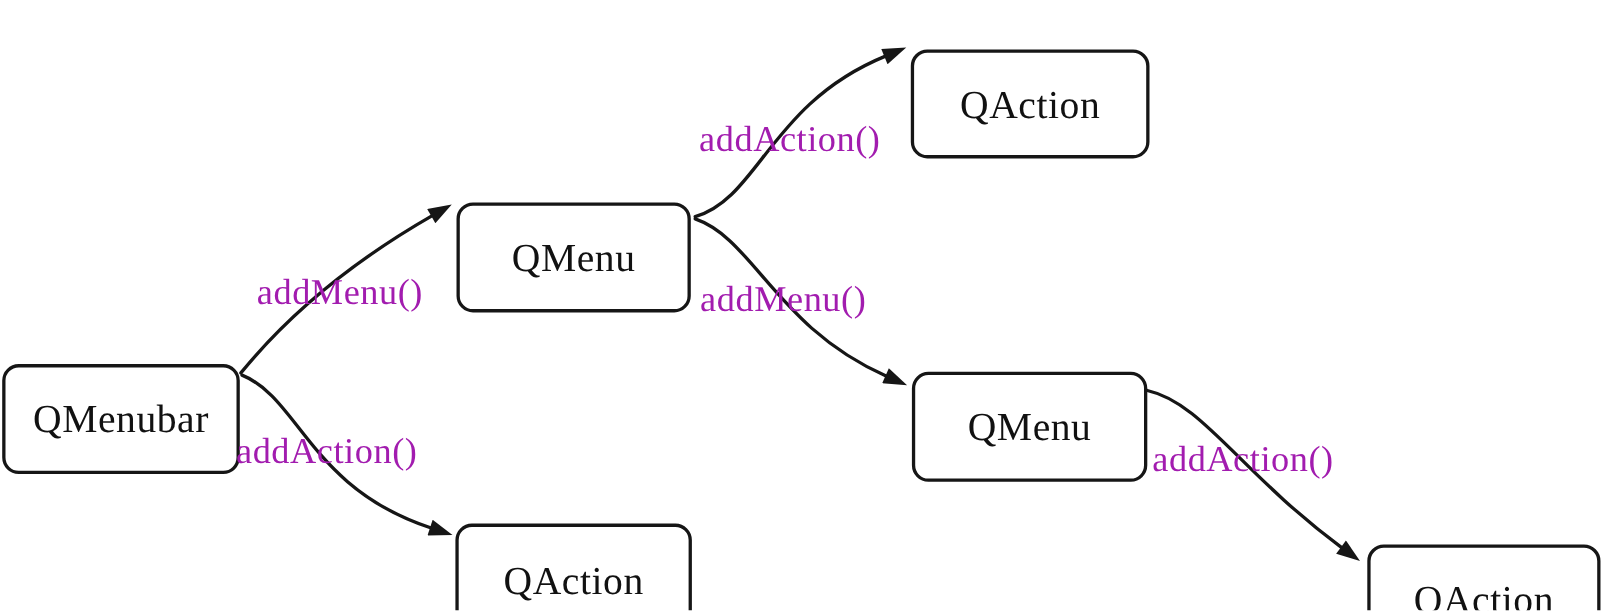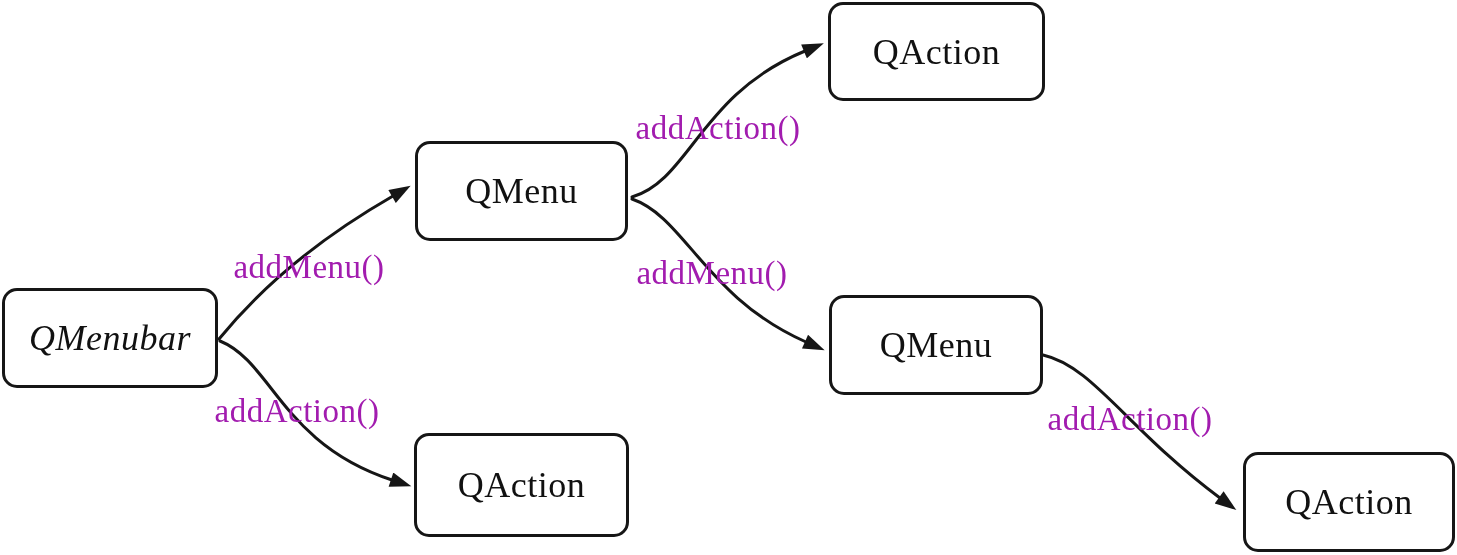--- a/index.html
+++ b/index.html
@@ -31,20 +31,21 @@
   .node {
     position: absolute;
     box-sizing: border-box;
     background: #ffffff;
     border: 3px solid #161616;
     border-radius: 15px;
     display: flex;
     align-items: center;
     justify-content: center;
     z-index: 2;
+    margin-top: 43px;
   }
   .node span {
     font-size: 36px;
     color: #111111;
     white-space: nowrap;
     letter-spacing: 0.5px;
   }
   .edge-label {
     position: absolute;
     transform: translate(-50%, -50%);
@@ -69,21 +70,21 @@
       <path d="M 220 341 C 272 362 282 444 392 480" class="edge" marker-end="url(#arrowhead)"></path>
       <path d="M 632 197 C 690 180 700 94 805 51" class="edge" marker-end="url(#arrowhead)"></path>
       <path d="M 632 199 C 685 217 706 298 806 342" class="edge" marker-end="url(#arrowhead)"></path>
       <path d="M 1043 355 C 1093 366 1128 430 1220 498" class="edge" marker-end="url(#arrowhead)"></path>
     </svg>
 <div class="edge-label" style="left: 309px; top: 267px;">addMenu()</div>
     <div class="edge-label" style="left: 297px; top: 411px;">addAction()</div>
     <div class="edge-label" style="left: 718px; top: 128px;">addAction()</div>
     <div class="edge-label" style="left: 712px; top: 273px;">addMenu()</div>
     <div class="edge-label" style="left: 1130px; top: 419px;">addAction()</div>
-    <div class="node" style="left: 2px; top: 288px; width: 216px; height: 100px; font-style: italic;">
+    <div class="node" style="left: 2px; top: 288px; width: 216px; height: 100px;">
       <span>QMenubar</span>
     </div>
     <div class="node" style="left: 415px; top: 141px; width: 213px; height: 100px;">
       <span>QMenu</span>
     </div>
     <div class="node" style="left: 828px; top: 2px; width: 217px; height: 99px;">
       <span>QAction</span>
     </div>
     <div class="node" style="left: 829px; top: 295px; width: 214px; height: 100px;">
       <span>QMenu</span>

